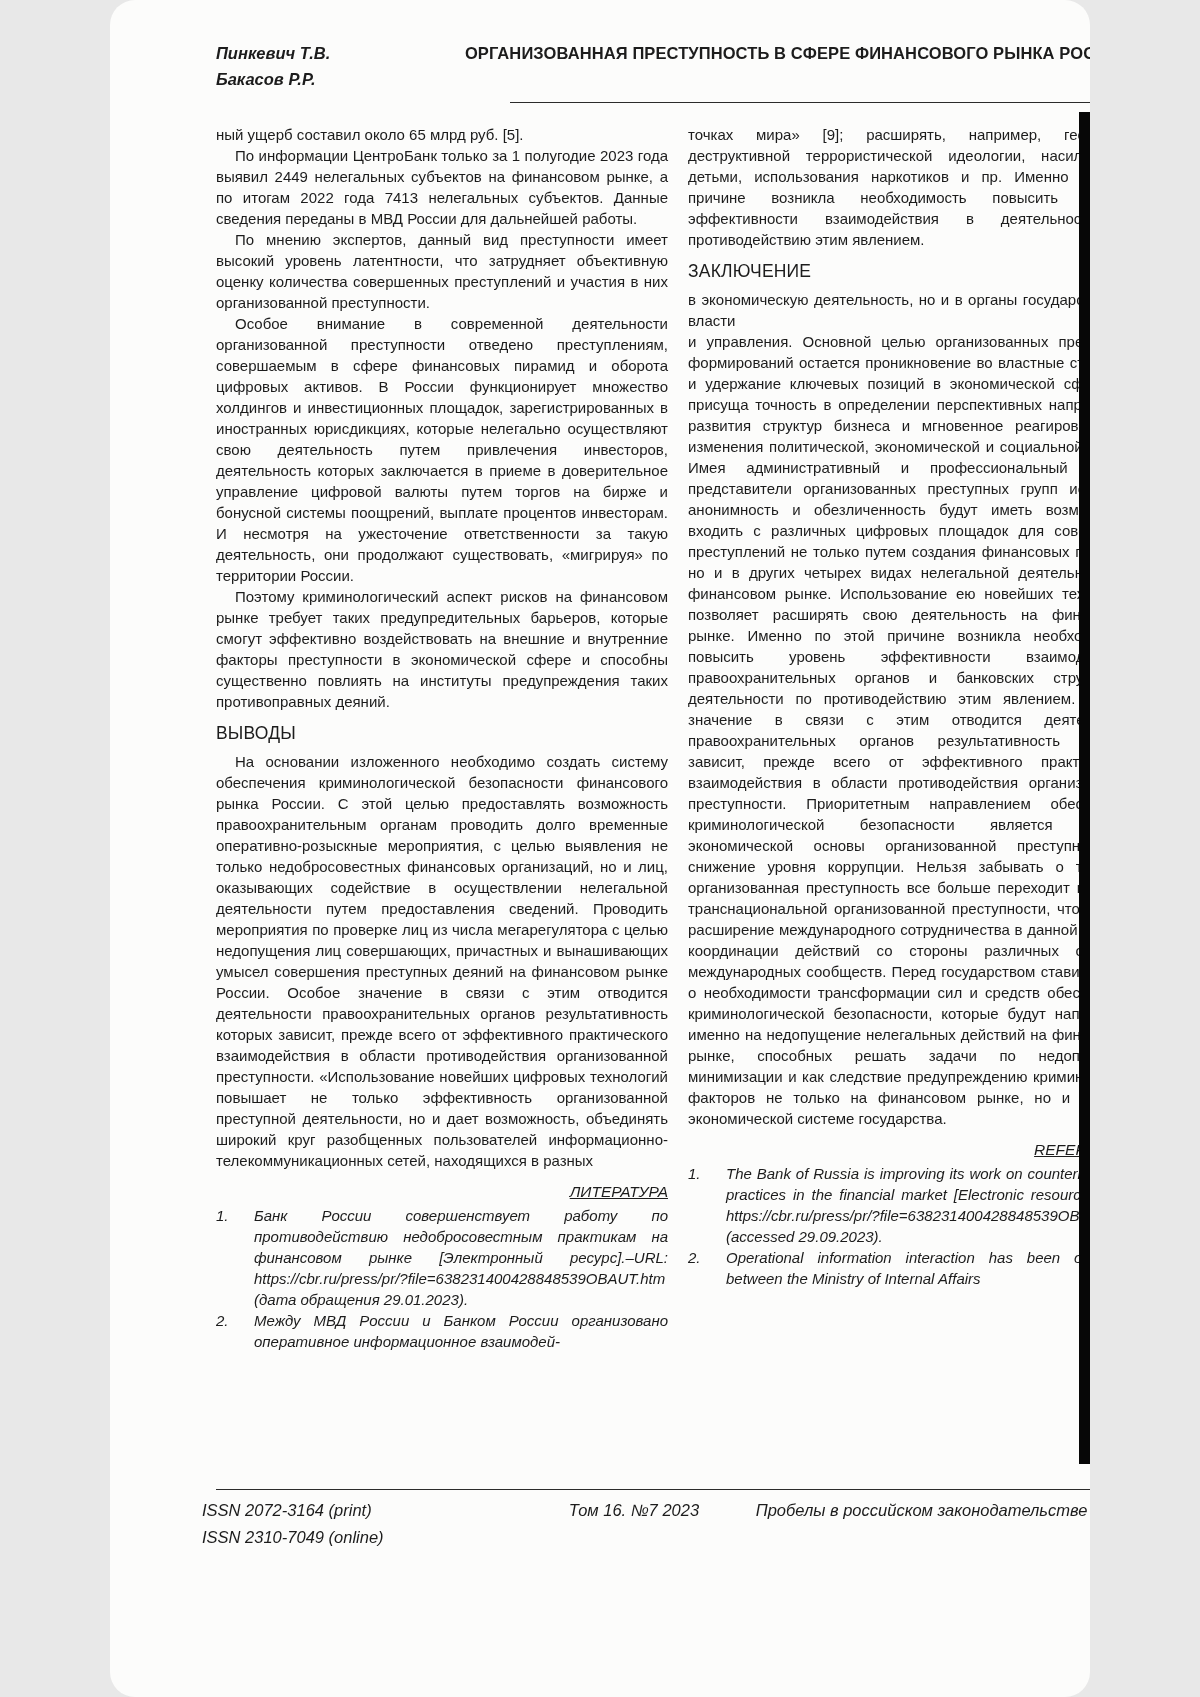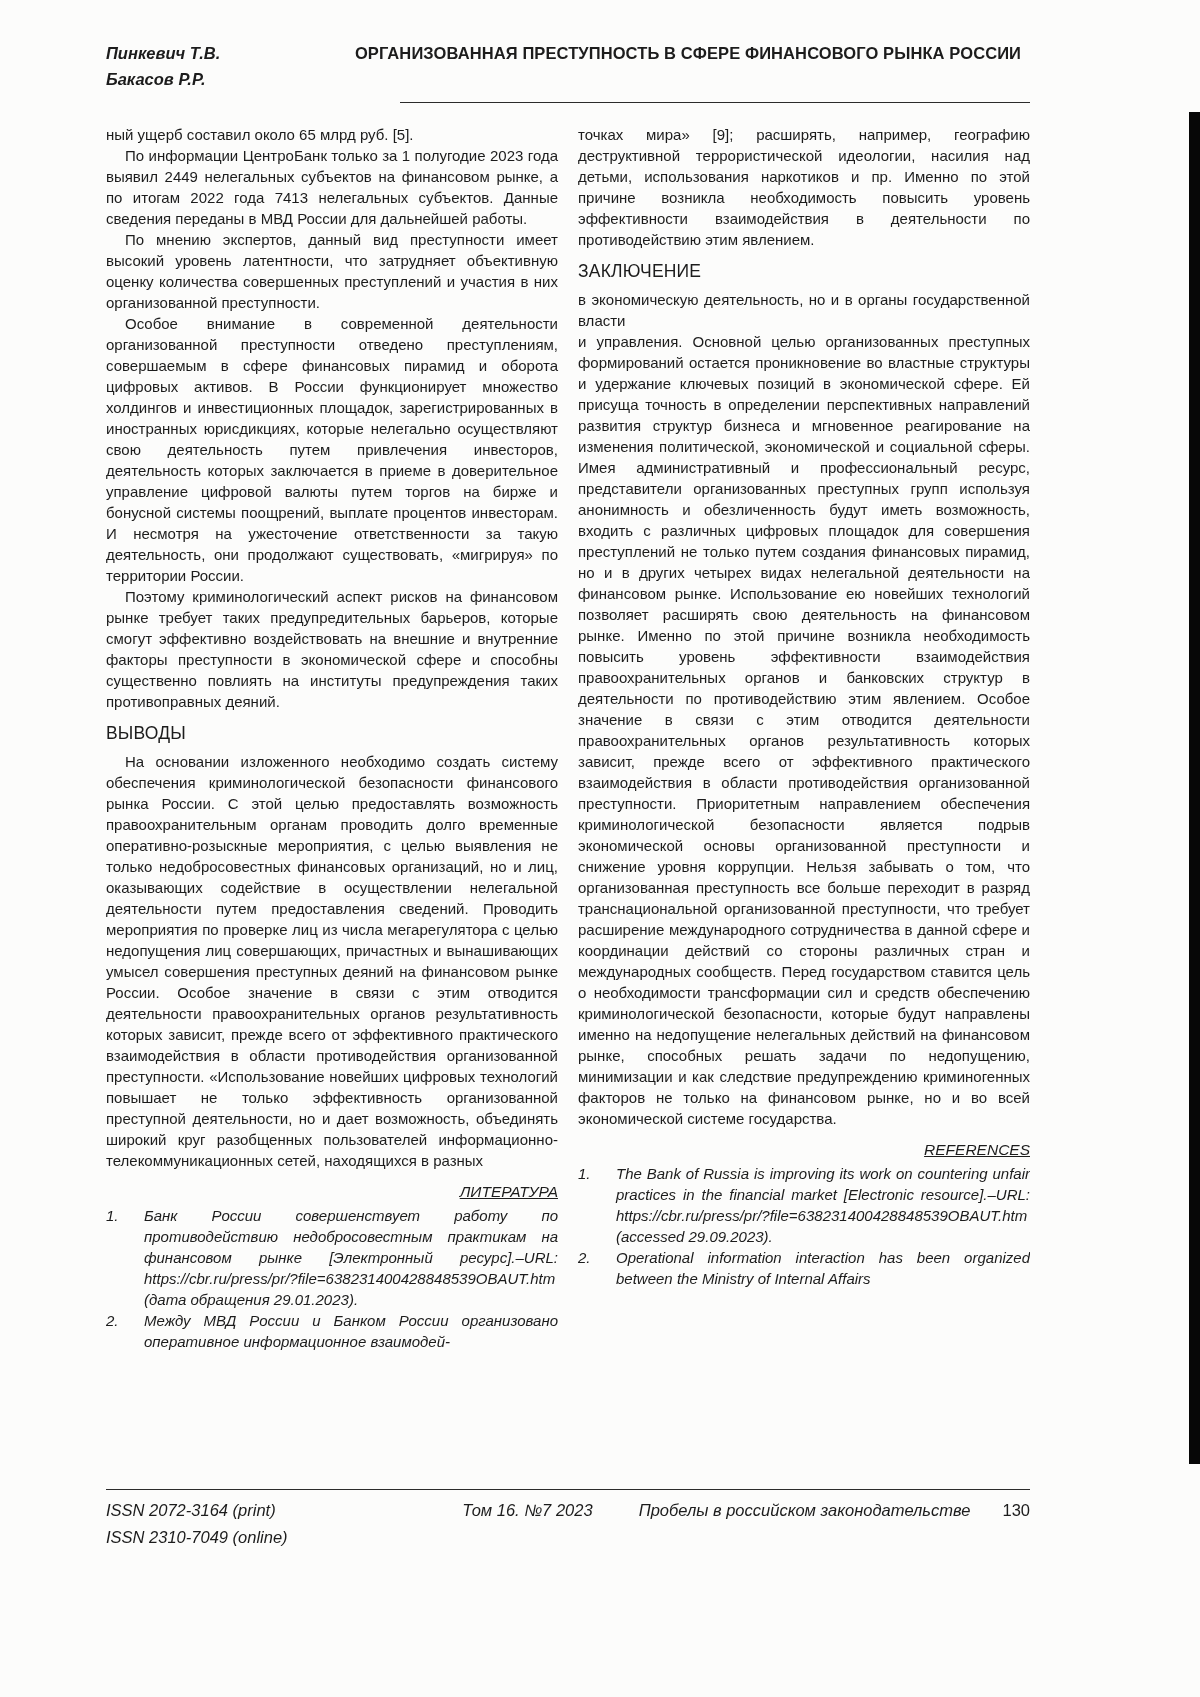--- a/index.html
+++ b/index.html
@@ -1,23 +1,24 @@
 <!DOCTYPE html>
 <html lang="ru"><head>
 <meta charset="utf-8">
 <style>
   html, body { margin:0; padding:0; background:#e8e8e8; }
   .page {
     position:relative;
-    width:1200px; height:1697px;
+    width:980px; height:1697px;
     background:#fcfcfb;
     color:#1c1c1c;
     font-family:"Liberation Sans","DejaVu Sans",sans-serif;
     overflow:hidden;
     margin:0 auto;
+    border-radius:25px;
   }
   
   .header { position:absolute; top:40px; left:106px; width:924px; display:flex; align-items:flex-start; }
   .authors { width:240px; font-weight:700; font-style:italic; font-size:16.5px; line-height:26px; }
   .paper-title { flex:1; text-align:center; font-weight:700; font-size:16.5px; line-height:22px; padding-top:2px; letter-spacing:0.1px; }
   .header-rule { position:absolute; top:102px; left:400px; width:630px; height:0; border-top:1.6px solid #2b2b2b; }
 
   
   .main {
     position:absolute; top:124px; left:106px; width:924px;
@@ -32,27 +33,27 @@
   p.para.no-indent { text-indent:0; }
   .section-heading { margin:11px 0 7px; font-size:17.5px; font-weight:400; letter-spacing:0.2px; text-align:left; }
   .list-heading { margin:10px 0 3px 38px; font-style:italic; text-decoration:underline; font-weight:400; font-size:15.5px; text-align:right; }
   .ref-item { display:flex; margin:0; }
   .ref-num { flex:0 0 38px; font-style:italic; }
   .ref-text { flex:1; text-align:justify; font-style:italic; overflow-wrap:anywhere; }
 
   
   .footer-rule { position:absolute; top:1489px; left:106px; width:924px; height:0; border-top:1.6px solid #2b2b2b; }
   .footer {
-    position:absolute; top:1497px; left:106px; width:924px;
+    position:absolute; top:1497px; left:92px; width:924px;
     display:flex; justify-content:space-between; align-items:flex-start;
     font-size:16.5px; font-style:italic; line-height:27px;
   }
   .footer-issn { width:310px; }
   .footer-volume { flex:1; text-align:center; }
-  .footer-right { display:flex; gap:32px; align-items:flex-start; white-space:nowrap; }
+  .footer-right { display:flex; gap:11px; align-items:flex-start; white-space:nowrap; }
   .page-number { font-style:normal; }
 
   
   .scan-bar { position:absolute; top:112px; right:0; width:11px; height:1352px; background:#070707; }
 </style>
 </head>
 <body>
 
 <div class="page">
 

